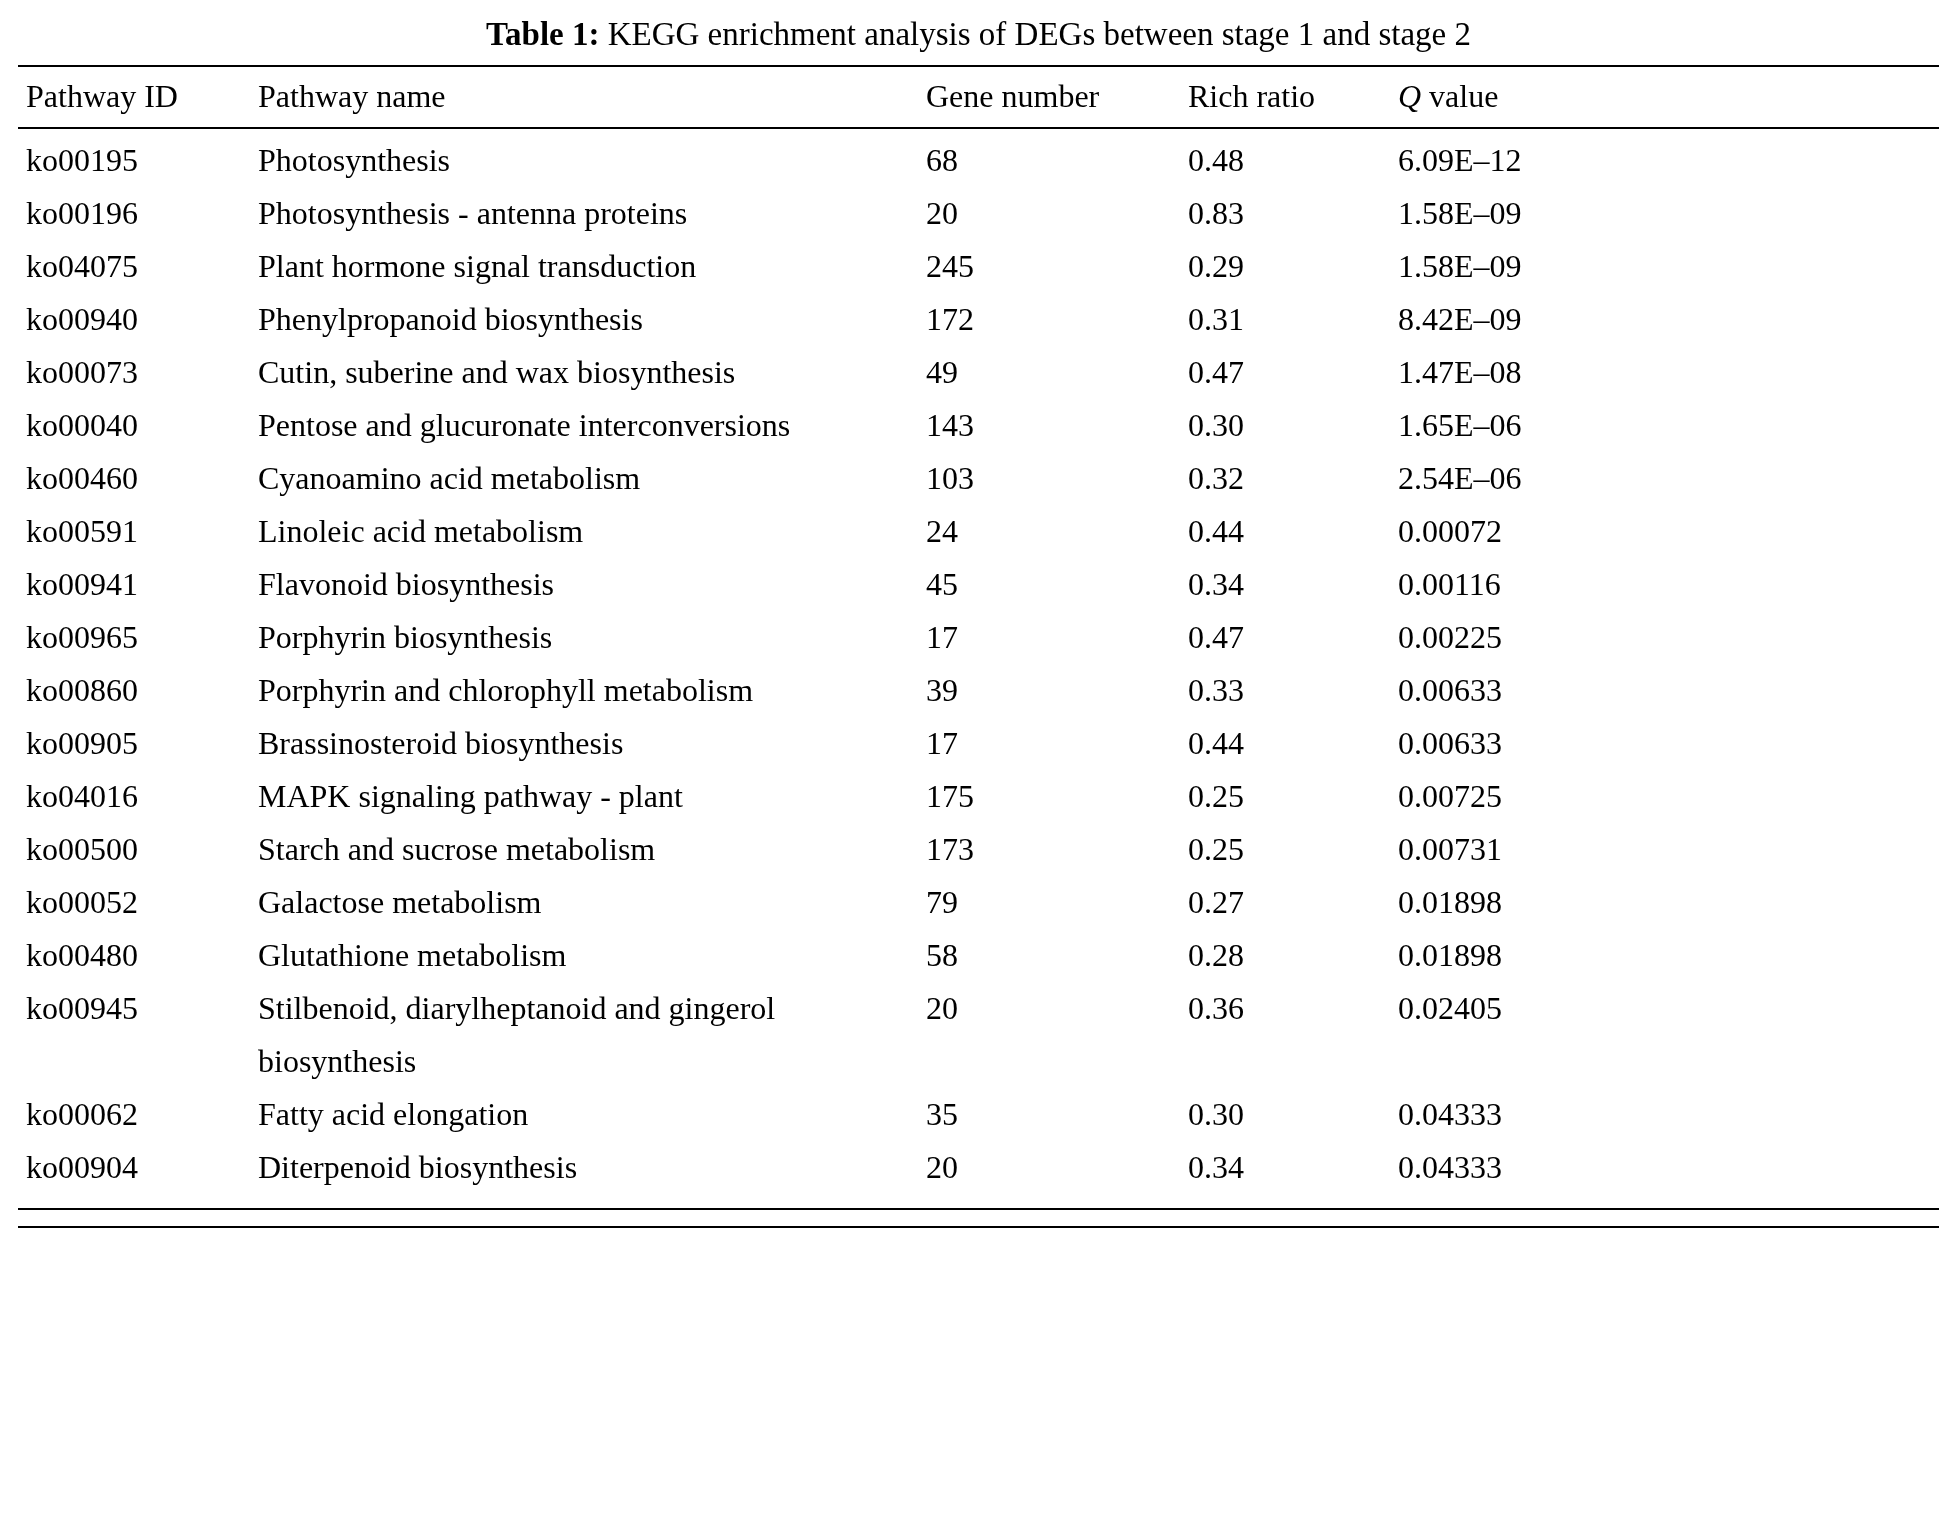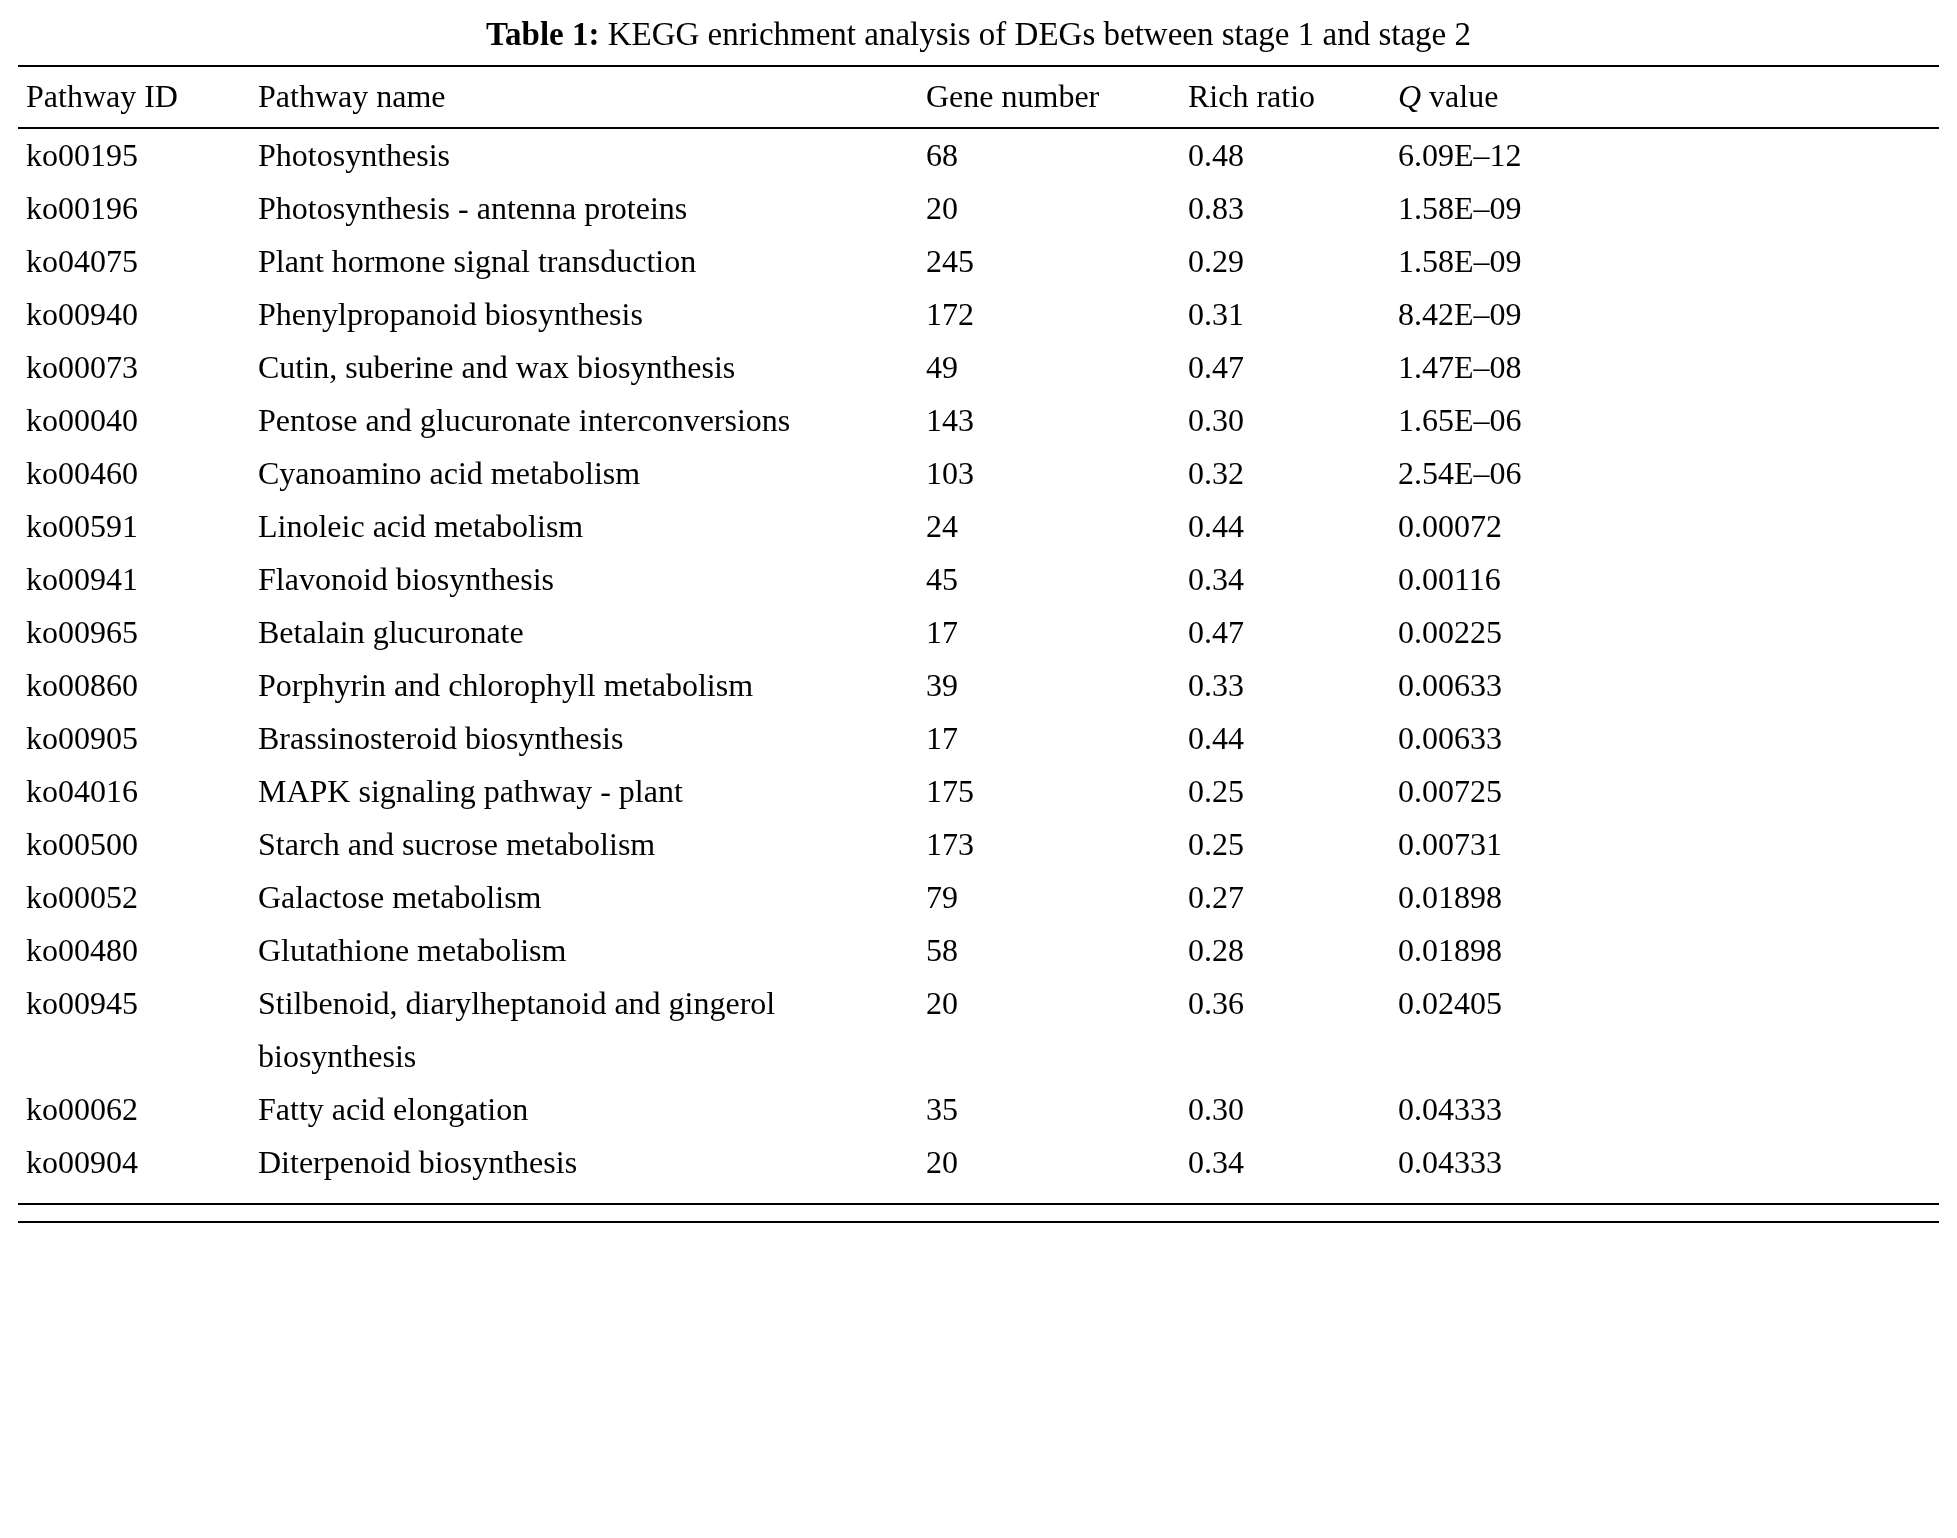--- a/index.html
+++ b/index.html
@@ -46,20 +46,21 @@
     line-height: 1.3;
     white-space: nowrap;
     font-family: Liberation Serif, serif;
   }
   table.kegg tbody td {
     vertical-align: top;
     padding: 0 8px;
     line-height: 53px;
   }
   table.kegg tbody tr:first-child td {
+    padding-top: 5px;
   }
   table.kegg tbody tr:last-child td {
     padding-bottom: 6px;
   }
   .col-id   { width: 232px; }
   .col-name { width: 668px; }
   .col-gene { width: 262px; }
   .col-rich { width: 210px; }
   .col-q    { width: auto;  }
   td.cell-name {
@@ -173,21 +174,21 @@
     <tr>
       <td class="cell-id">ko00941</td>
       <td class="cell-name">Flavonoid biosynthesis</td>
       <td class="cell-gene">45</td>
       <td class="cell-rich">0.34</td>
       <td class="cell-q">0.00116</td>
     </tr>
 
     <tr>
       <td class="cell-id">ko00965</td>
-      <td class="cell-name">Betalain glucuronate</td>
+      <td class="cell-name">Porphyrin biosynthesis</td>
       <td class="cell-gene">17</td>
       <td class="cell-rich">0.47</td>
       <td class="cell-q">0.00225</td>
     </tr>
 
     <tr>
       <td class="cell-id">ko00860</td>
       <td class="cell-name">Porphyrin and chlorophyll metabolism</td>
       <td class="cell-gene">39</td>
       <td class="cell-rich">0.33</td>

